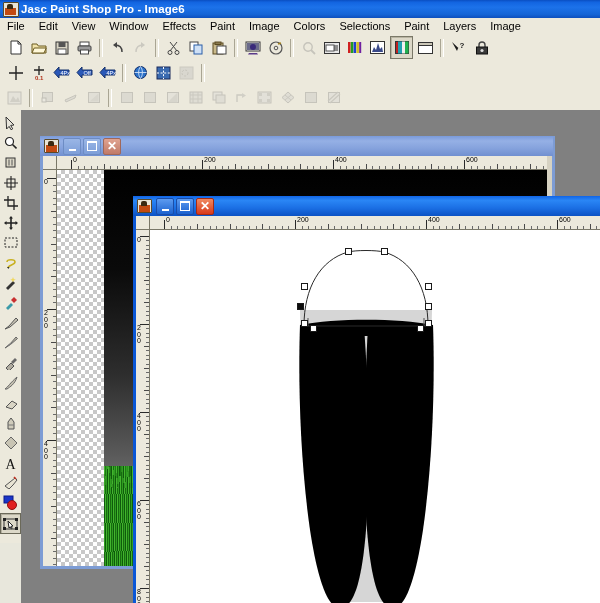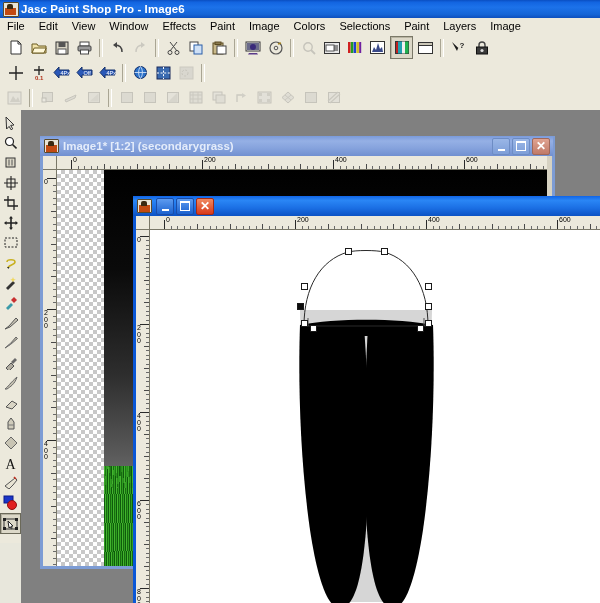--- a/index.html
+++ b/index.html
@@ -528,21 +528,20 @@
     </div>
   </div>
 
   <div id="workspace">
 
     <div class="childwin cw-frame-inactive" style="left:19px;top:26px;width:509px;height:430px;">
       <div class="cw-title inactive" style="margin:-0px -3px 0 -3px;width:509px;">
         <div class="cw-icon">
           <div class="pspicon" style="width:13px;height:12px;"></div>
         </div>
-        <div class="cw-text inactive">Image1* [1:2] (secondarygrass)</div>
         <div class="cw-btns">
           <div class="cwb inact min">
               <span class="g gl-min"></span>
             </div>
           <div class="cwb inact max">
               <span class="g gl-max"></span>
             </div>
           <div class="cwb inact cls">
               <span class="g gl-cls">✕</span>
             </div>

